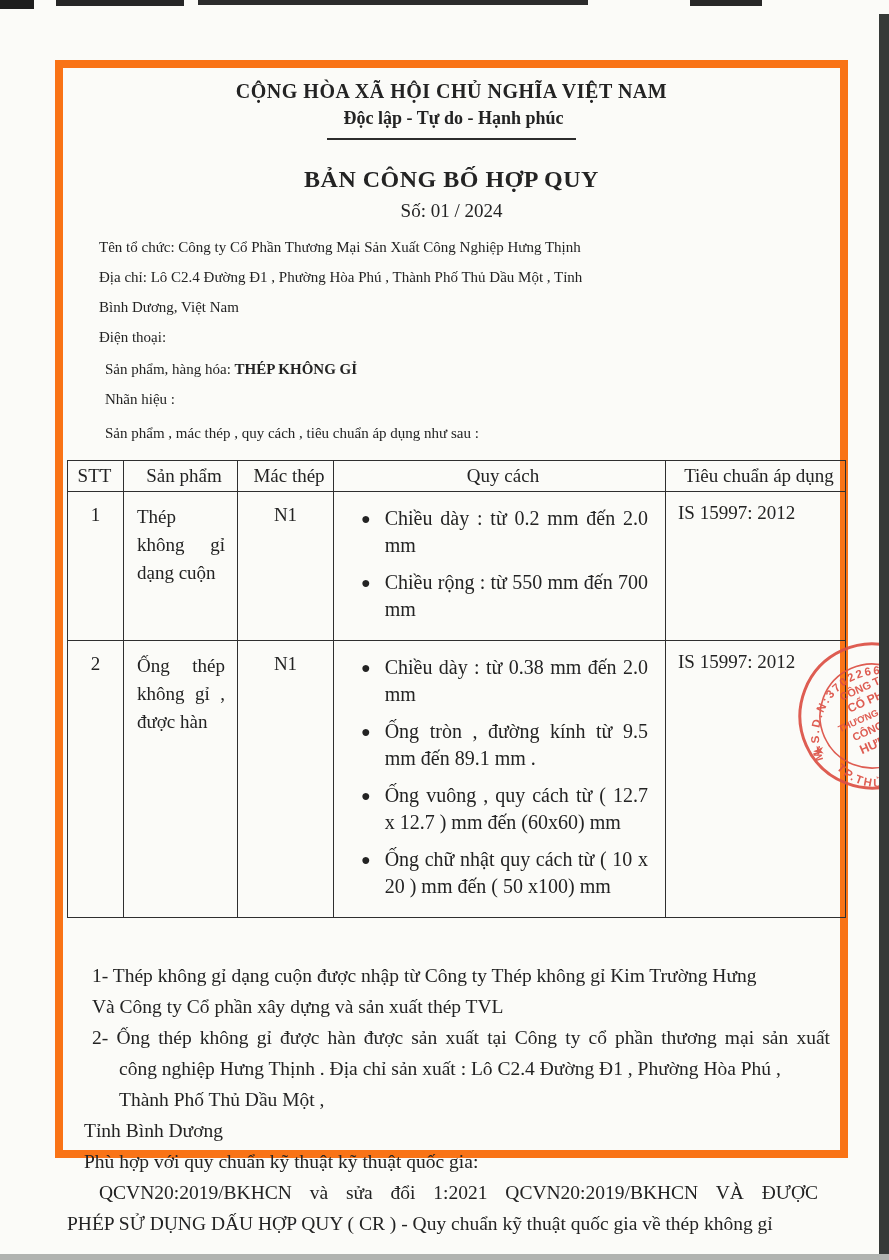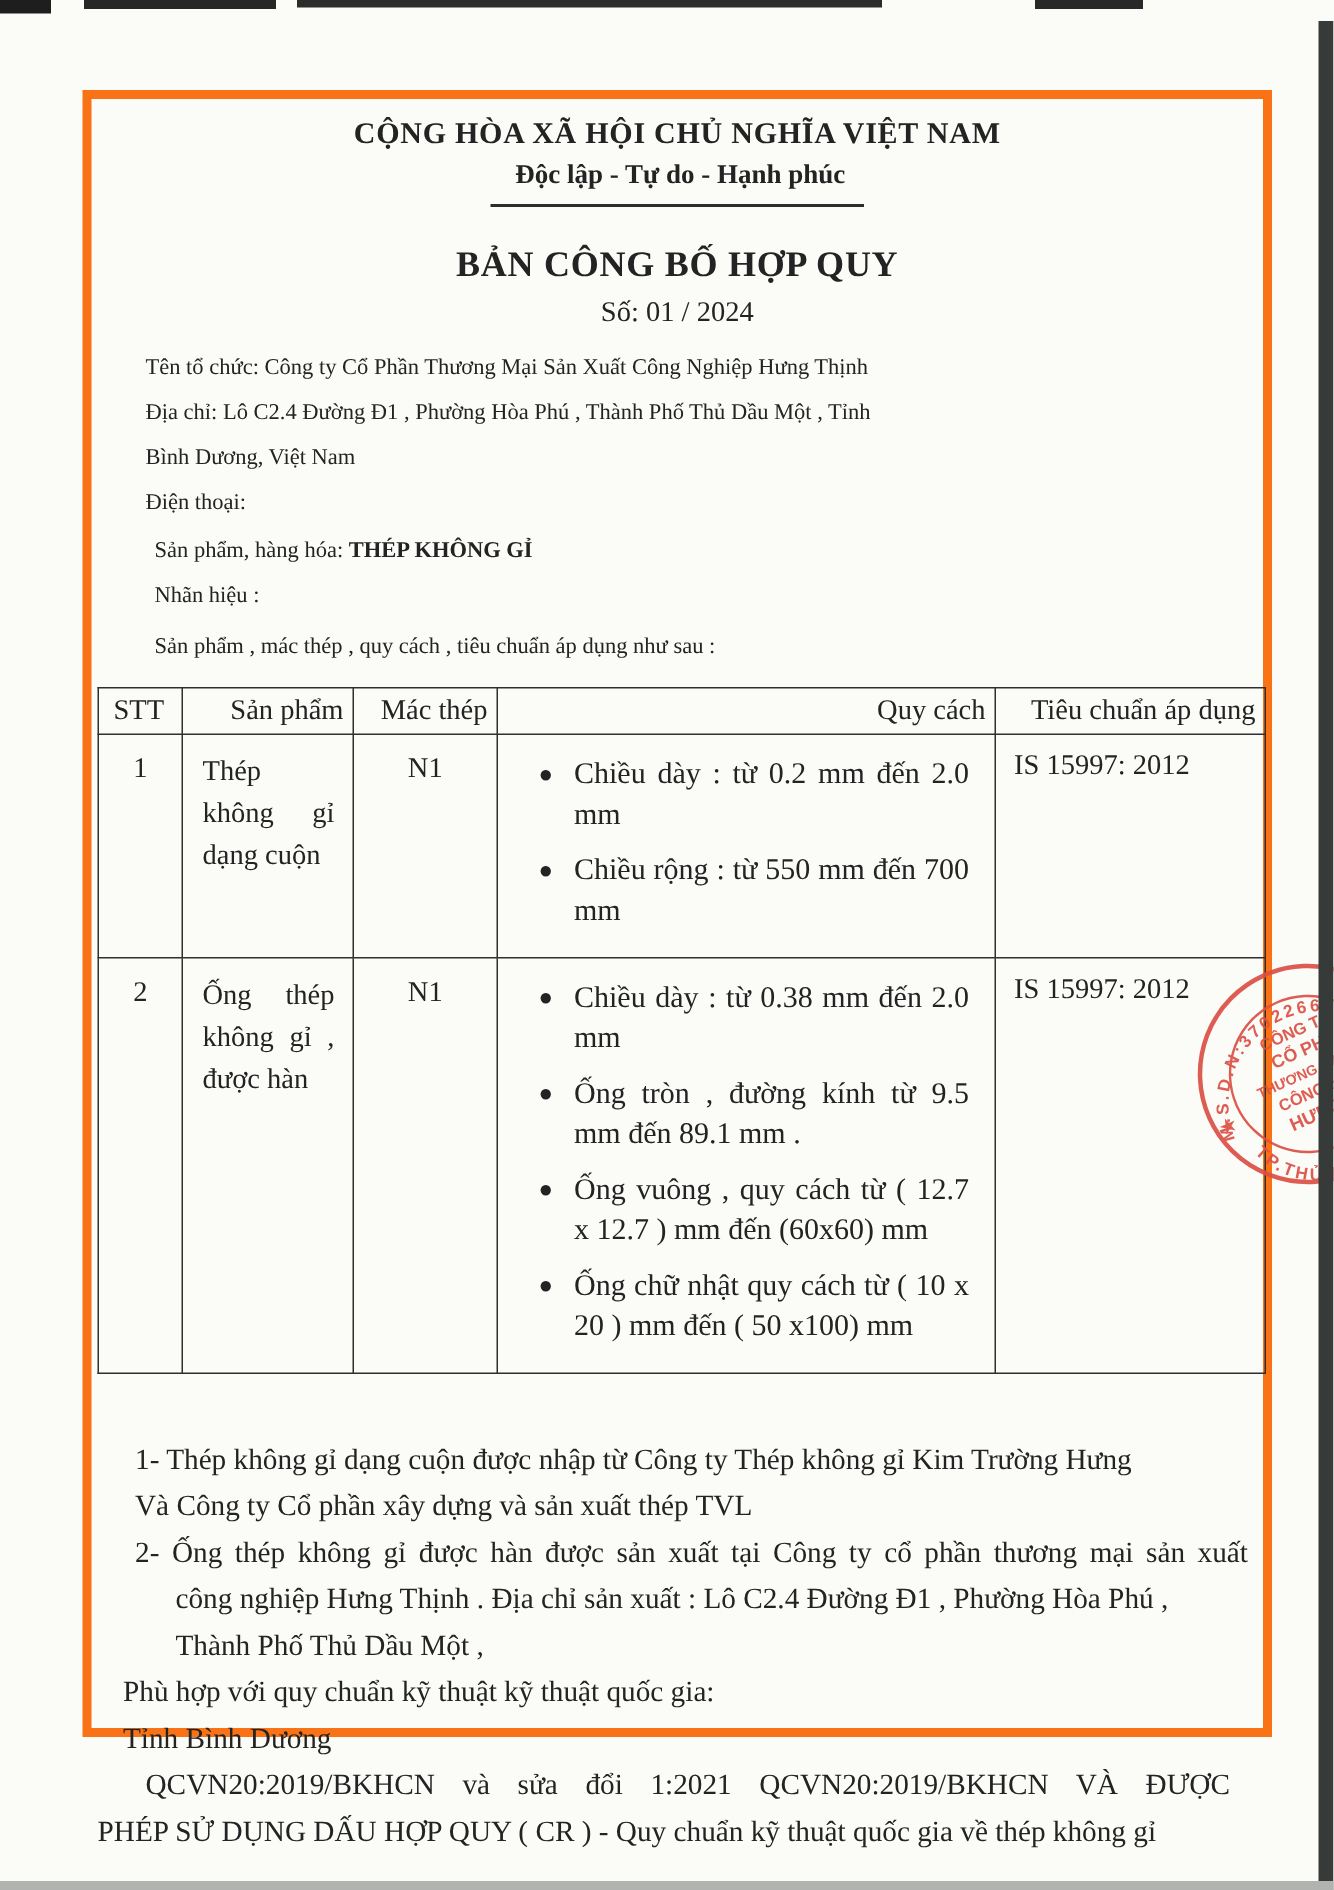--- a/index.html
+++ b/index.html
@@ -14,21 +14,21 @@
   .art-topleft  { left:0;   top:0; width:34px;  height:9px; background:#1e1e1e; }
   .art-top1     { left:56px; top:0; width:128px; height:6px; background:#262626; }
   .art-top2     { left:198px;top:0; width:390px; height:5px; background:#2c2c2c; }
   .art-top3     { left:690px;top:0; width:72px;  height:6px; background:#282828; }
   .edge-right   { right:0; top:14px; width:10px; height:1246px; background:#363a38; }
   .edge-bottom  { left:0; bottom:0; width:889px; height:6px; background:#b0b3b0; }
 
   
   .border-box {
     position:absolute; left:55px; top:60px; width:793px; height:1098px;
-    border:6px solid #f97316; box-sizing:border-box; z-index:2; background:transparent;
+    border:8px solid #f97316; box-sizing:border-box; z-index:2; background:transparent;
   }
   .center { text-align:center; }
   .national-title { margin-top:12px; font-size:20px; font-weight:bold; letter-spacing:0.5px; }
   .motto-wrap { margin-top:5px; }
   .motto {
     display:inline-block; font-size:18px; font-weight:bold;
     border-bottom:2px solid #2c2c2c; padding:0 12px 9px 16px;
   }
   .doc-title { margin-top:26px; font-size:24px; font-weight:bold; letter-spacing:0.5px; }
   .doc-number { margin-top:7px; font-size:19px; }
@@ -46,21 +46,21 @@
   }
   table.products col.c-stt  { width:56px; }
   table.products col.c-prod { width:114px; }
   table.products col.c-grade{ width:96px; }
   table.products col.c-spec { width:332px; }
   table.products col.c-std  { width:180px; }
   table.products th, table.products td {
     border:1.5px solid #2f2f2f; box-sizing:border-box;
   }
   table.products thead tr { height:25px; }
-  table.products th { font-weight:normal; text-align:right; padding:4px 6px 4px 13px; vertical-align:middle; }
+  table.products th { font-weight:normal; text-align:center; padding:4px 6px 4px 13px; vertical-align:middle; }
   table.products th.th-stt { text-align:center; padding-left:4px; }
   table.products td { vertical-align:top; }
   tr.r1 { height:100px; }
   tr.r2 { height:234px; }
   td.td-stt { text-align:center; padding-top:12px; }
   td.td-prod { padding:11px 12px 0 13px; text-align:justify; line-height:28px; }
   td.td-grade { text-align:center; padding-top:12px; }
   td.td-std { padding:10px 6px 0 12px; }
   ul.specs { list-style:none; margin:0; padding:12px 16px 6px 26px; }
   ul.specs li { display:flex; gap:14px; margin-bottom:10px; }
@@ -179,22 +179,22 @@
       </tr>
     </tbody>
   </table>
 
   <div class="notes">
     <div class="n-first">1-  Thép không gỉ dạng cuộn được nhập từ Công ty Thép không gỉ Kim Trường Hưng</div>
     <div class="n-first">Và Công ty Cổ phần xây dựng và sản xuất thép TVL</div>
     <div class="n-first n-just">2-  Ống thép không gỉ được hàn được sản xuất tại Công ty cổ phần thương mại sản xuất</div>
     <div class="n-cont">công nghiệp Hưng Thịnh . Địa chỉ sản xuất : Lô C2.4 Đường Đ1 , Phường Hòa Phú ,</div>
     <div class="n-cont">Thành Phố Thủ Dầu Một ,</div>
+    <div class="n-plain">Tỉnh Bình Dương</div>
     <div class="n-plain">Phù hợp với quy chuẩn kỹ thuật kỹ thuật quốc gia:</div>
-    <div class="n-plain">Tỉnh Bình Dương</div>
     <div class="reg">
       <div class="reg-l1">QCVN20:2019/BKHCN và sửa đổi 1:2021 QCVN20:2019/BKHCN VÀ ĐƯỢC</div>
       <div>PHÉP SỬ DỤNG DẤU HỢP QUY ( CR ) -  Quy chuẩn kỹ thuật quốc gia về thép không gỉ</div>
     </div>
   </div>
 
 </div>
 
 <svg class="stamp" viewBox="0 0 180 180">
   <defs>

